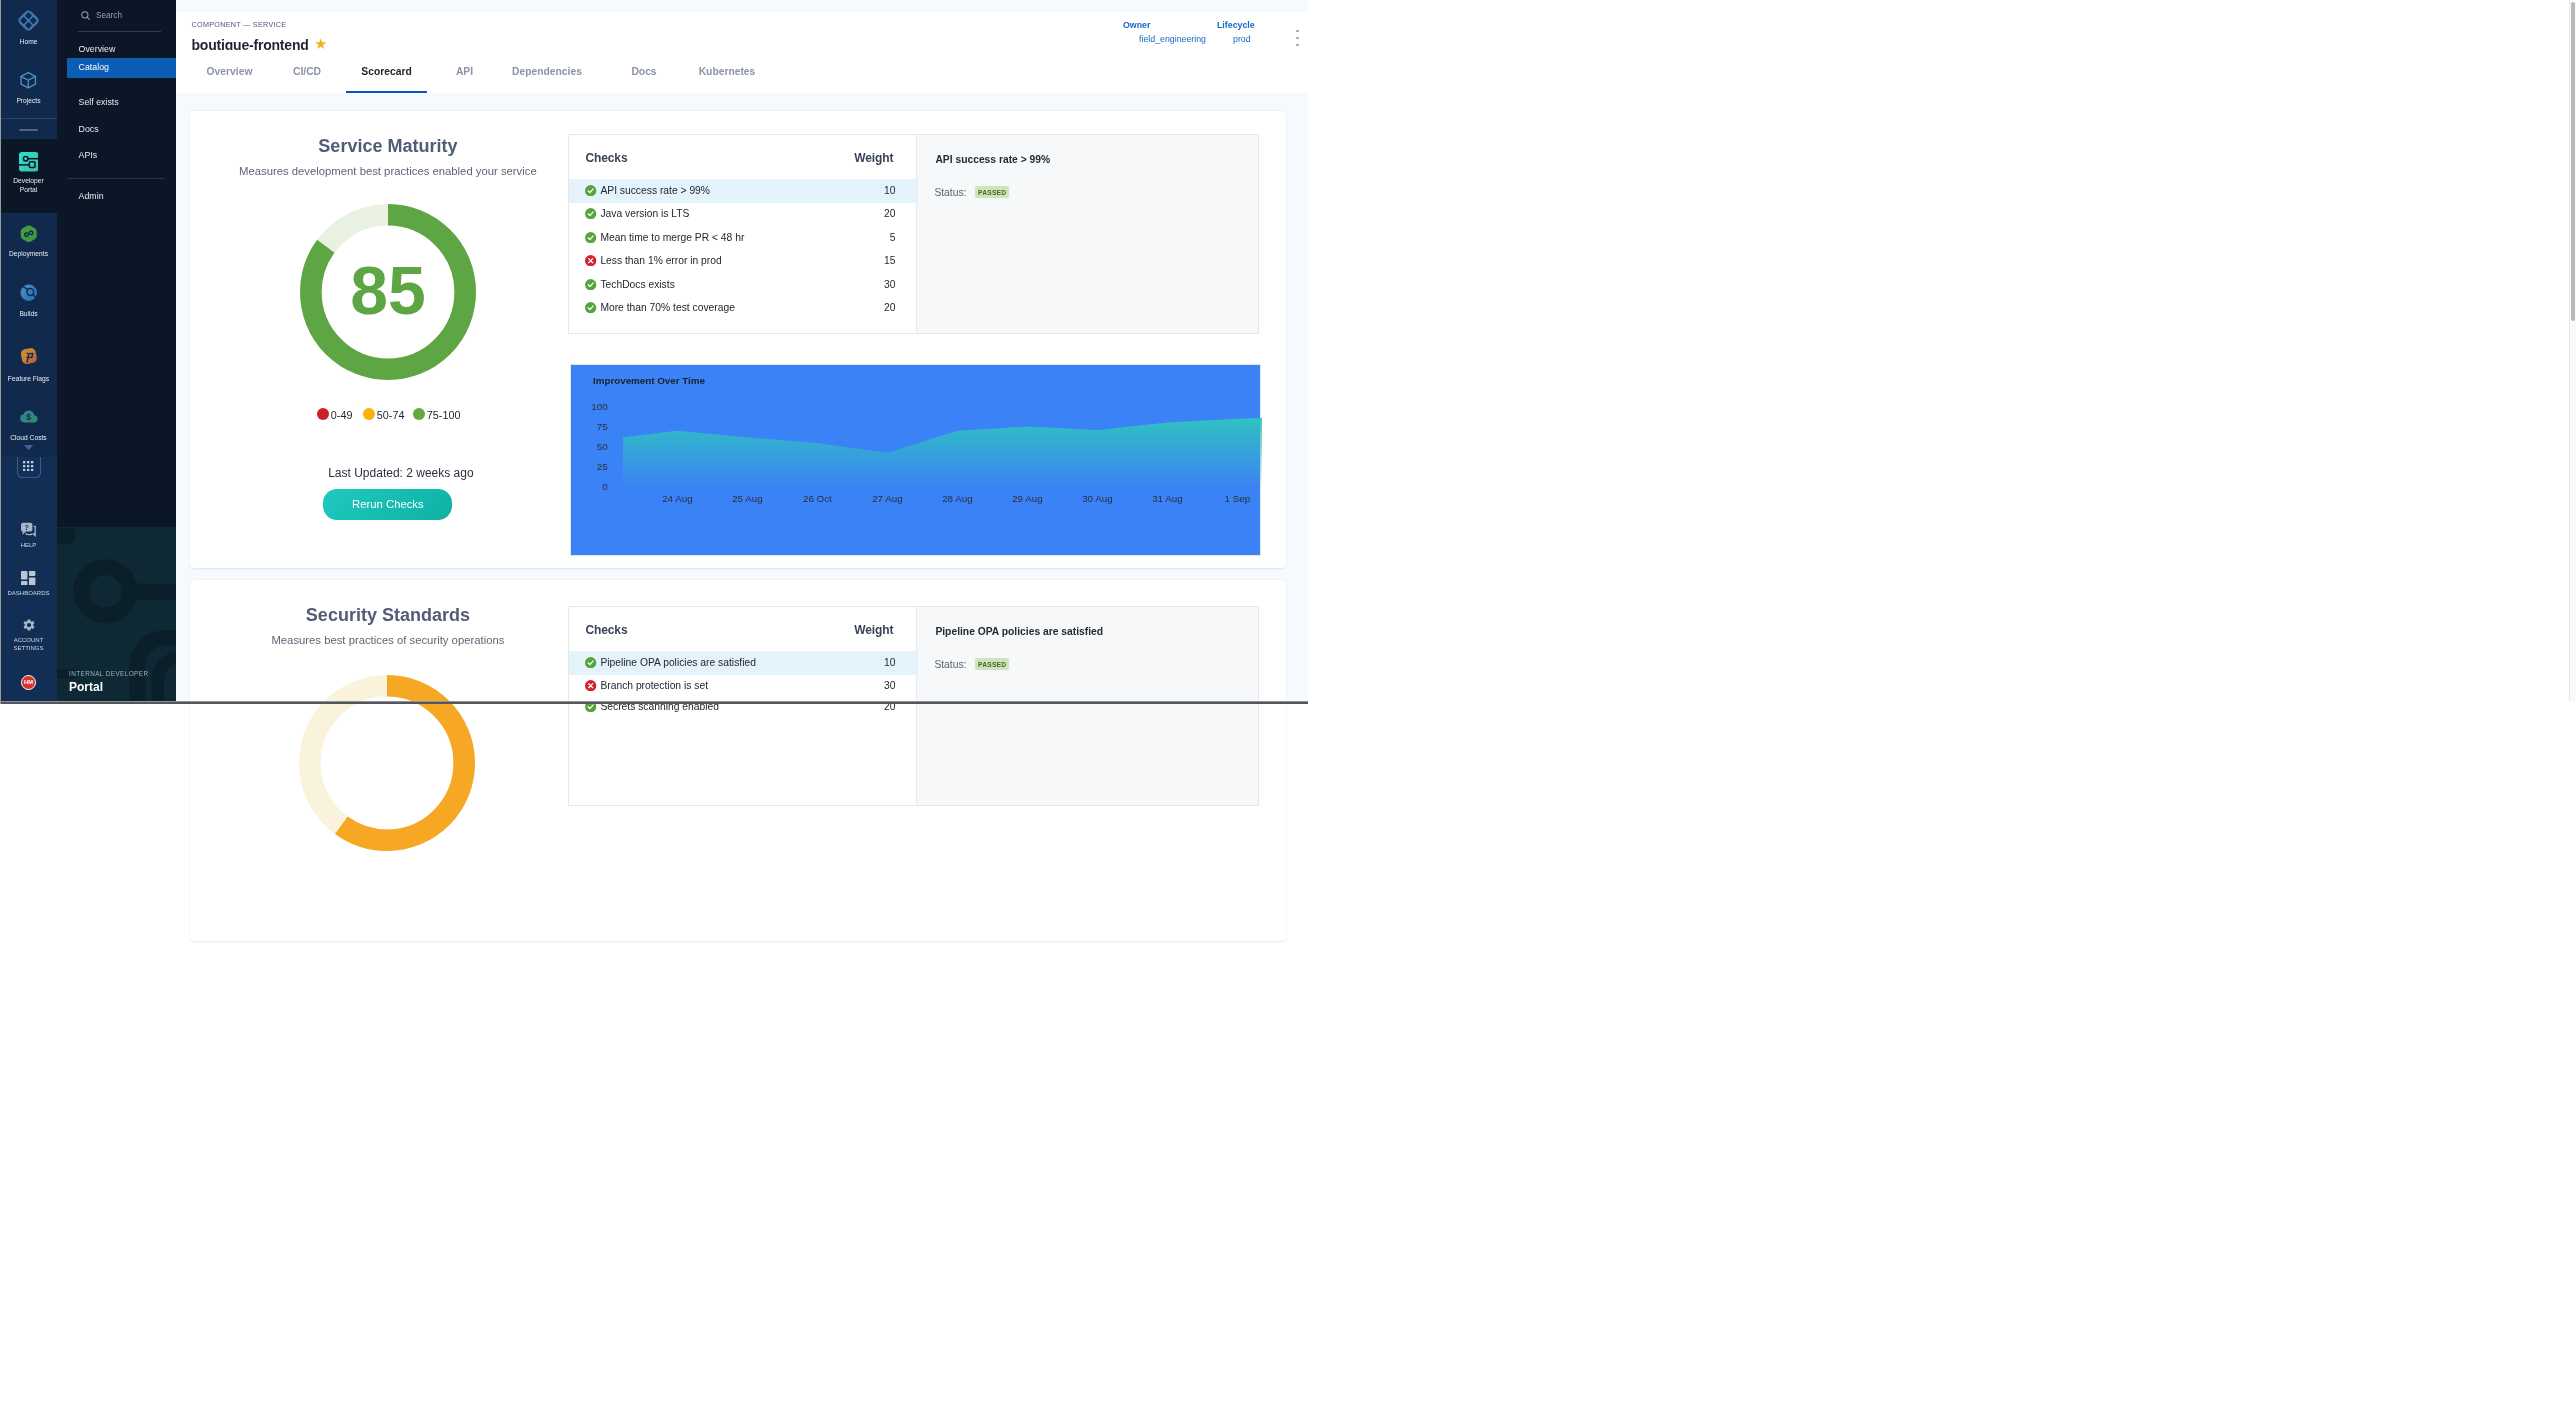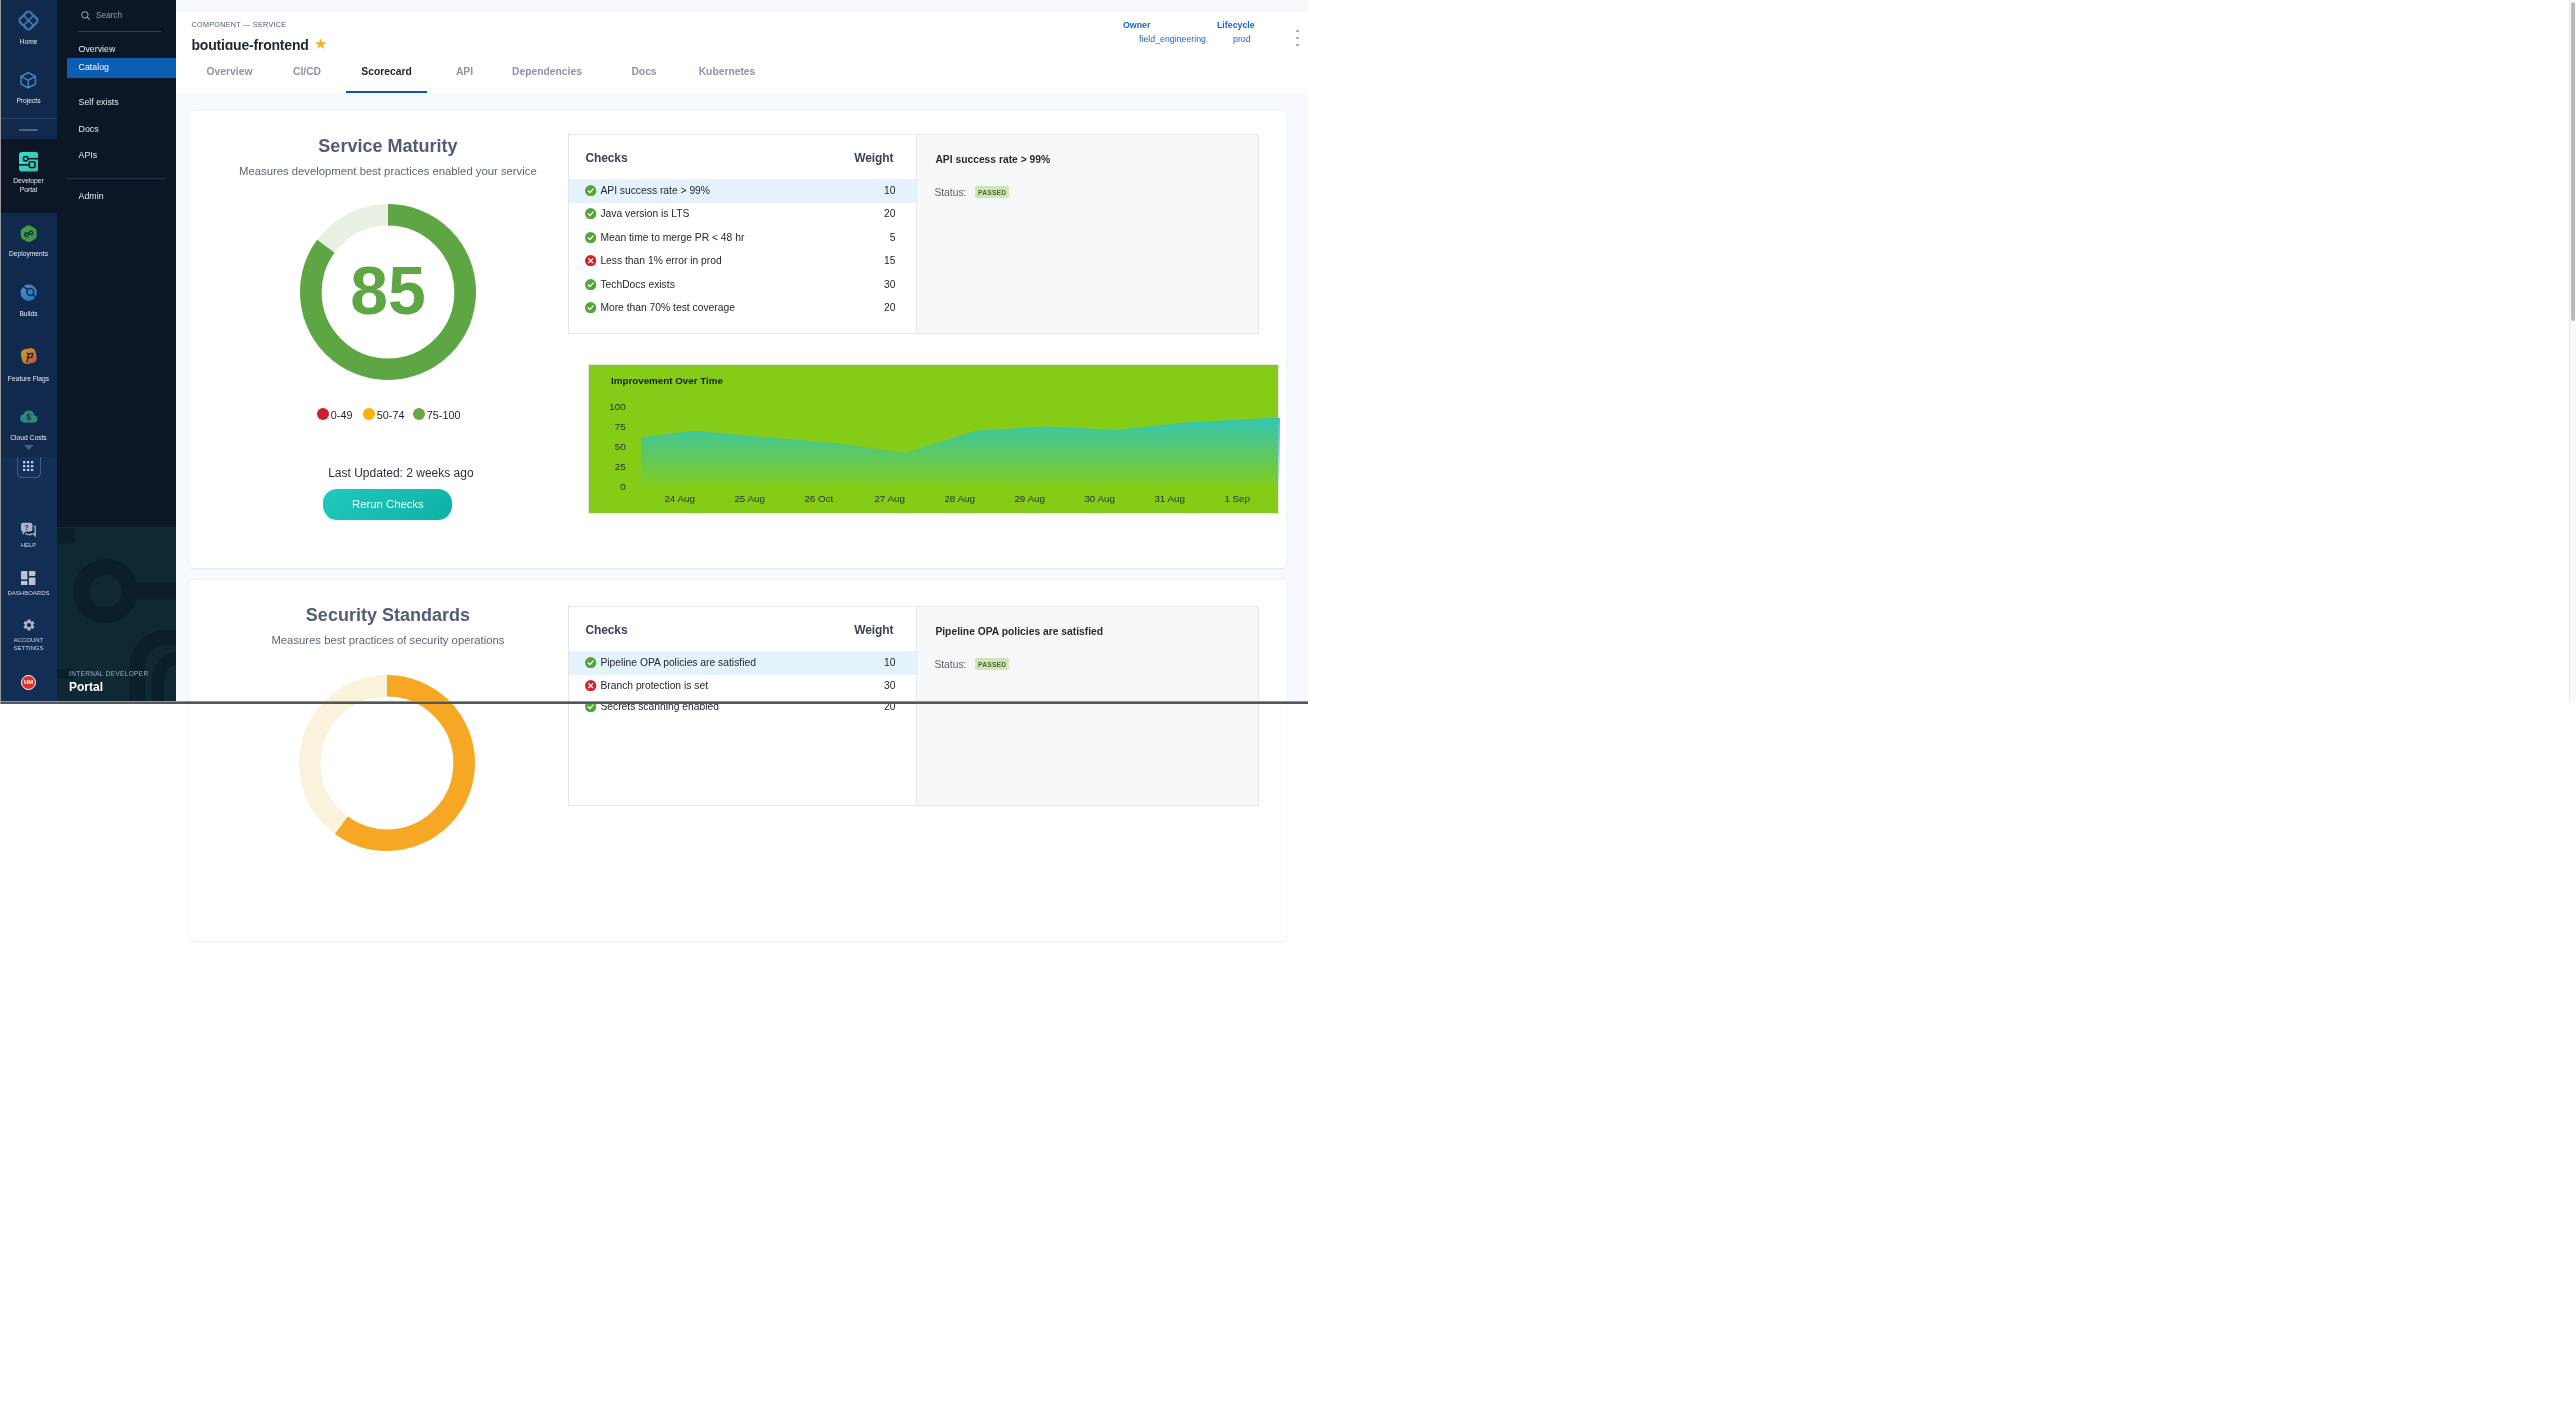--- a/index.html
+++ b/index.html
@@ -64,24 +64,24 @@
 .chip { display:inline-block; margin-left:5.7px; padding:3.1px 3.1px 2.6px; background:#cfe3bd; border-radius:2.1px; font-size:6.7px; font-weight:bold; letter-spacing:0.2px; color:#47691e; position:relative; top:-1.5px; }
 
 #legend { position:absolute; top:297px; left:0; width:395px; }
 .leg { position:absolute; top:0; height:12.4px; }
 .leg .c { position:absolute; left:0; top:0; width:12px; height:12px; border-radius:50%; }
 .leg .t { position:absolute; left:13.4px; top:0.5px; font-size:10.8px; color:#1c212b; white-space:nowrap; }
 #lastupd { position:absolute; top:355px; left:13px; width:395px; text-align:center; font-size:12px; color:#2a3140; white-space:nowrap; }
 #rerun { position:absolute; left:133px; top:378px; width:129px; height:31px; border-radius:14px; background:linear-gradient(135deg,#1fcabe,#0fb0a4); color:#fff; font-size:11.3px; text-align:center; line-height:31px; }
 
 
-#chartcard { position:absolute; left:398px; top:253px; width:691px; height:150px; background:#84cc16; border:0.5px solid #e5e7e9; }
+#chartcard { position:absolute; left:380px; top:253px; width:691px; height:192px; background:#3b82f6; border:0.5px solid #e5e7e9; }
 #chartcard h3 { position:absolute; left:21.6px; top:10.3px; font-size:9.8px; font-weight:bold; color:#1c222b; }
 .ylab { position:absolute; font-size:9.8px; color:#28303b; text-align:right; width:26px; }
-.xlab { position:absolute; font-size:9.8px; color:#28303b; text-align:left; width:62px; top:128px; }
+.xlab { position:absolute; font-size:9.8px; color:#28303b; text-align:center; width:62px; top:128px; }
 
 
 #vsb { position:absolute; right:0; top:0; width:6.7px; height:701px; background:#fafafa; border-left:0.5px solid #e8e8e8; z-index:40; }
 #vsb .thumb { position:absolute; left:0.5px; top:2.1px; width:4.6px; height:319px; border-radius:2.6px; background:#b9b9b9; }
 #hsb { position:absolute; left:0; top:701px; width:1308px; height:3.1px; background:#53575b; border-top:0.5px solid #8f9294; z-index:50; }
 </style>
 </head>
 <body>
 
 <div id="rail">

